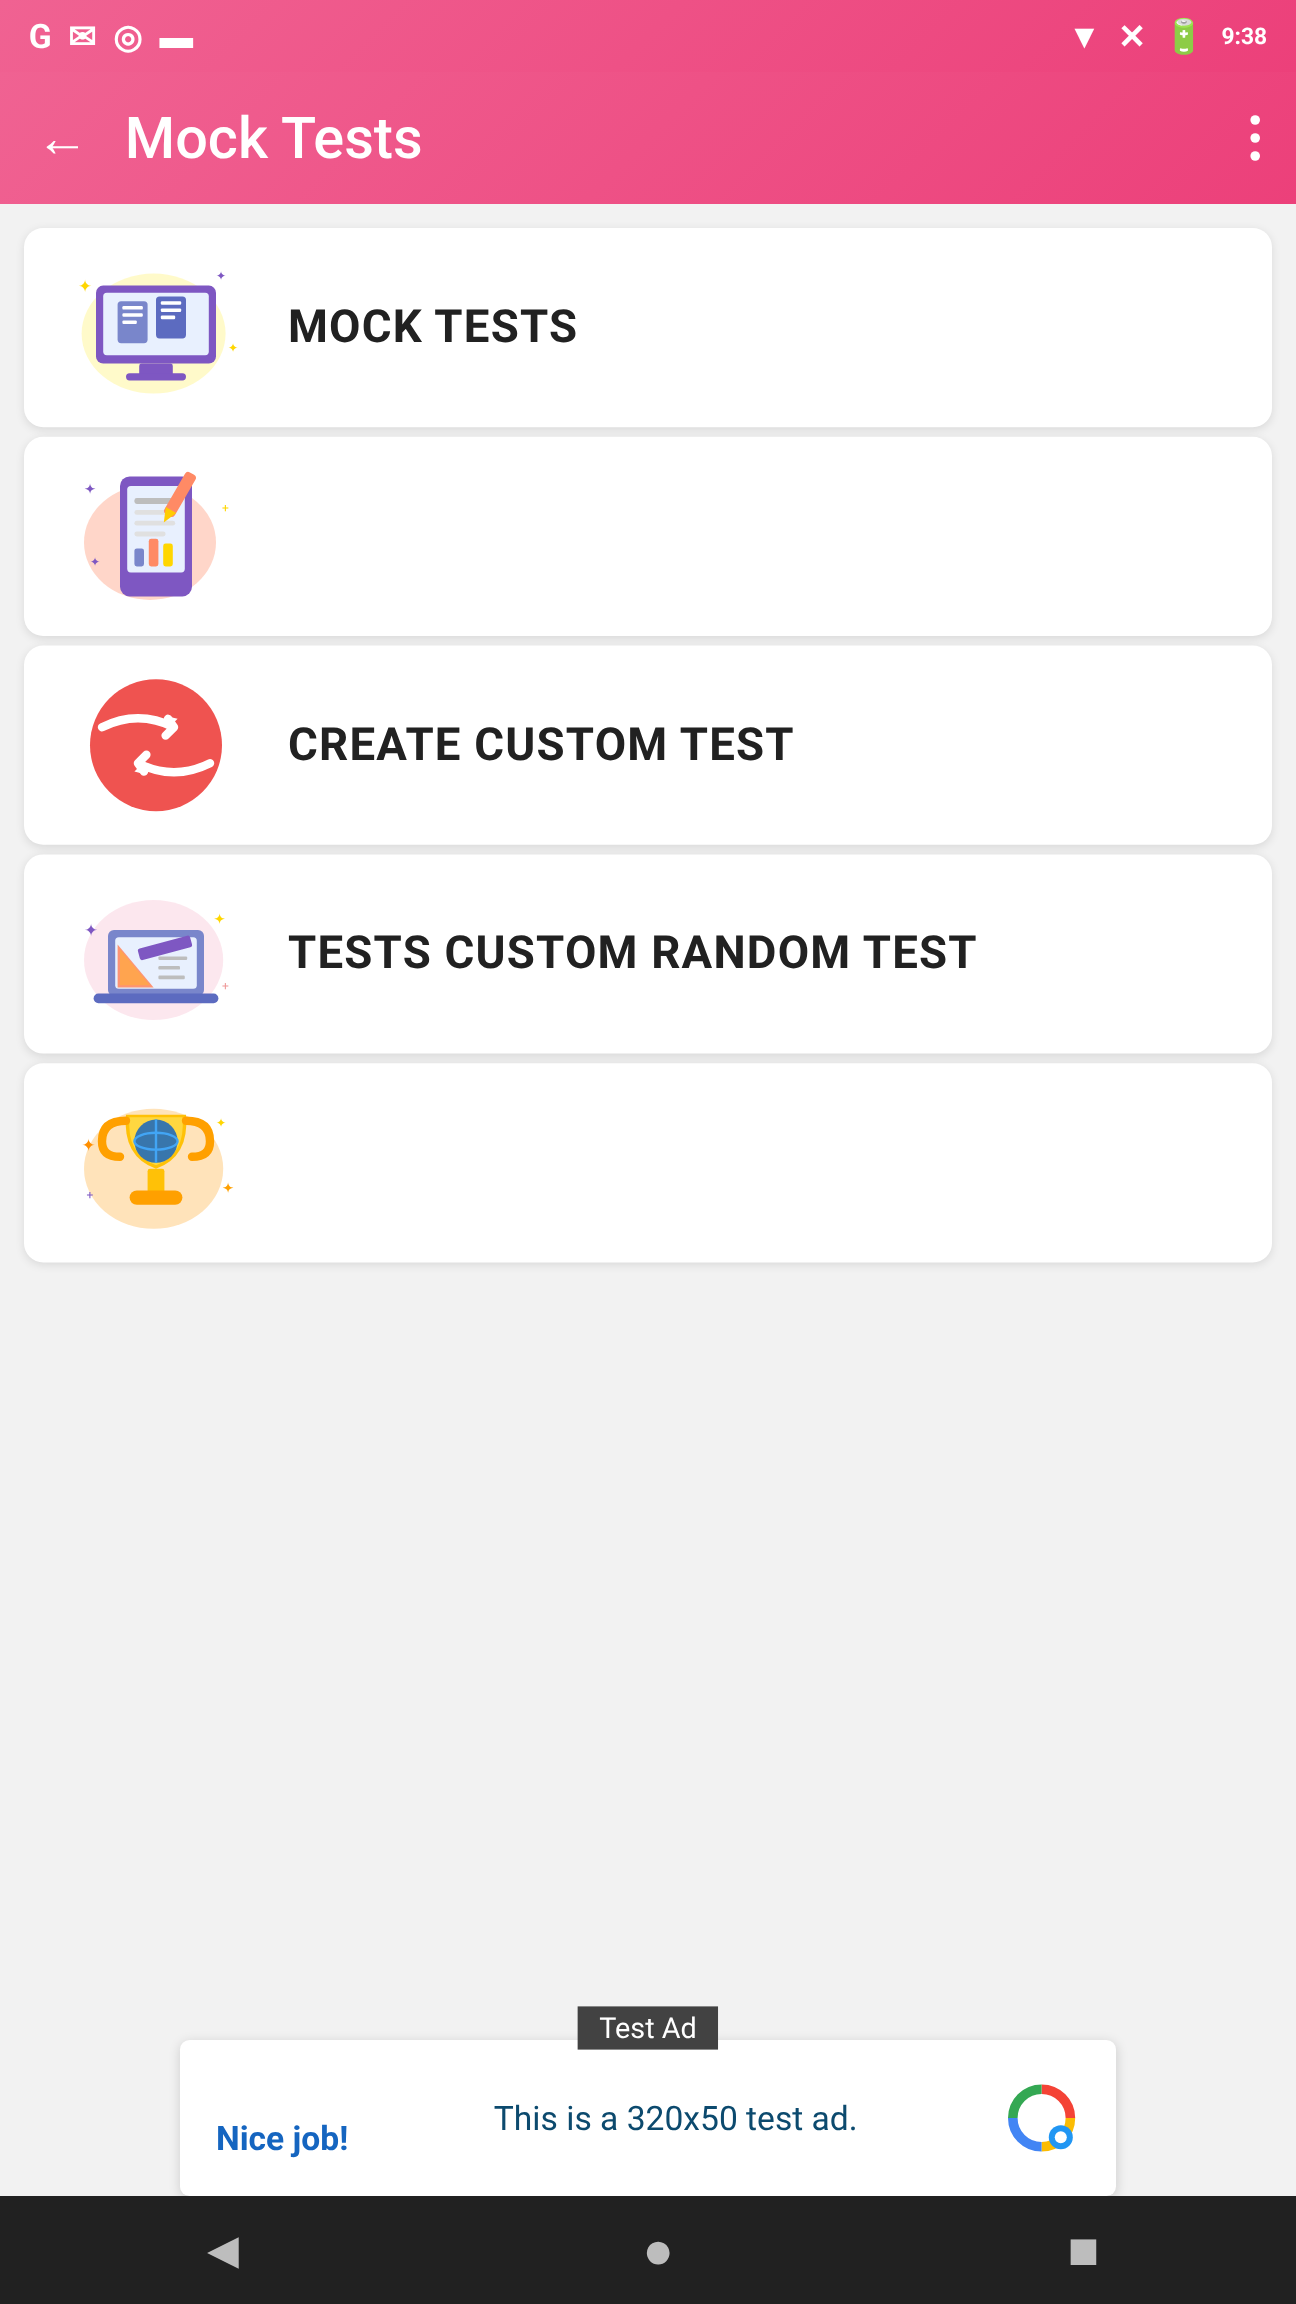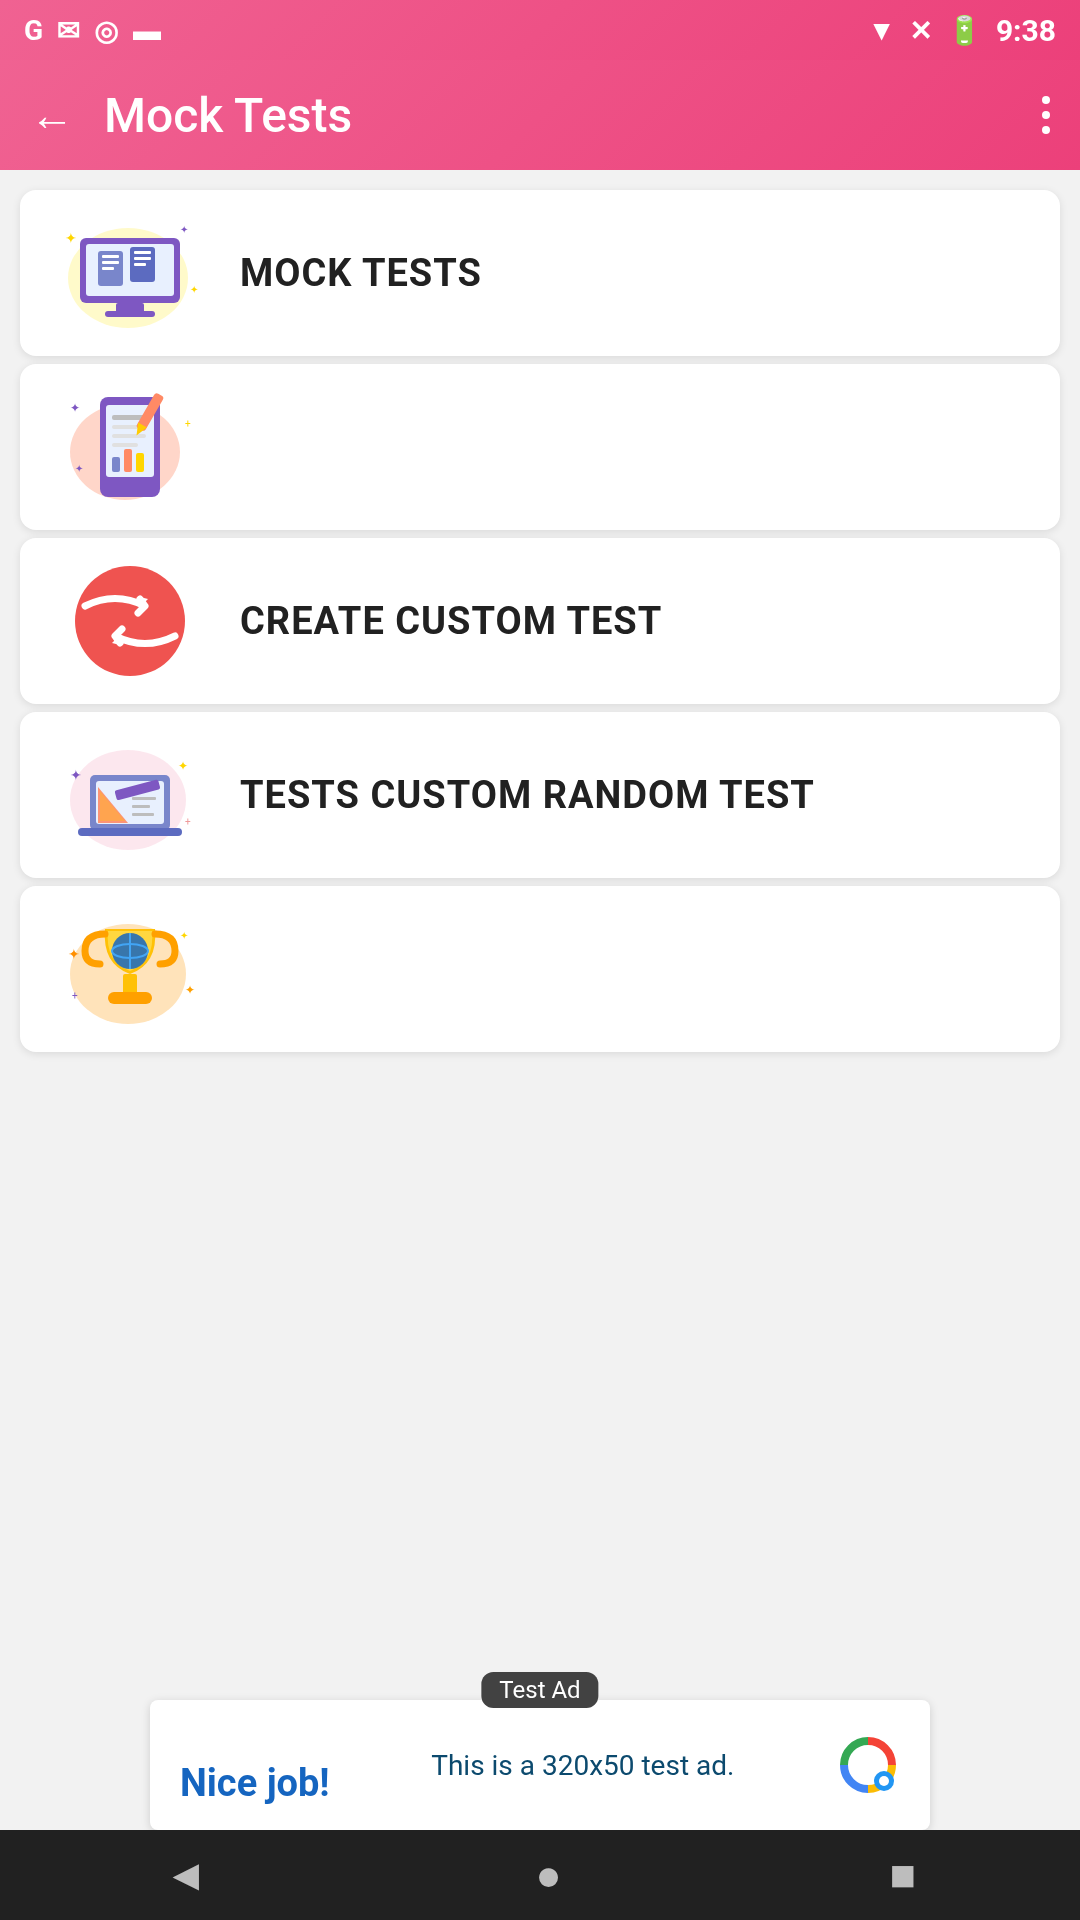--- a/index.html
+++ b/index.html
@@ -37,21 +37,21 @@
     .status-right {
       display: flex;
       align-items: center;
       gap: 14px;
       color: white;
       font-size: 28px;
       font-weight: bold;
     }
     .status-time {
       color: white;
-      font-size: 30px;
+      font-size: 19px;
       font-weight: bold;
       text-align: right;
     }
 
     
     .app-bar {
       width: 100%;
       height: 110px;
       background: linear-gradient(135deg, #f06292, #ec407a);
       display: flex;
@@ -150,25 +150,25 @@
     }
     .ad-tag {
       position: absolute;
       top: -28px;
       left: 50%;
       transform: translateX(-50%);
       background: #424242;
       color: white;
       font-size: 24px;
       padding: 4px 18px;
-      border-radius: 12px;
+      border-radius: 0;
     }
     .ad-nice {
       color: #1565c0;
-      font-size: 38px;
+      font-size: 28px;
       font-weight: bold;
       margin-top: 35px;
     }
     .ad-text {
       color: #0c4a6e;
       font-size: 28px;
     }
 
     
     .nav-bar {

